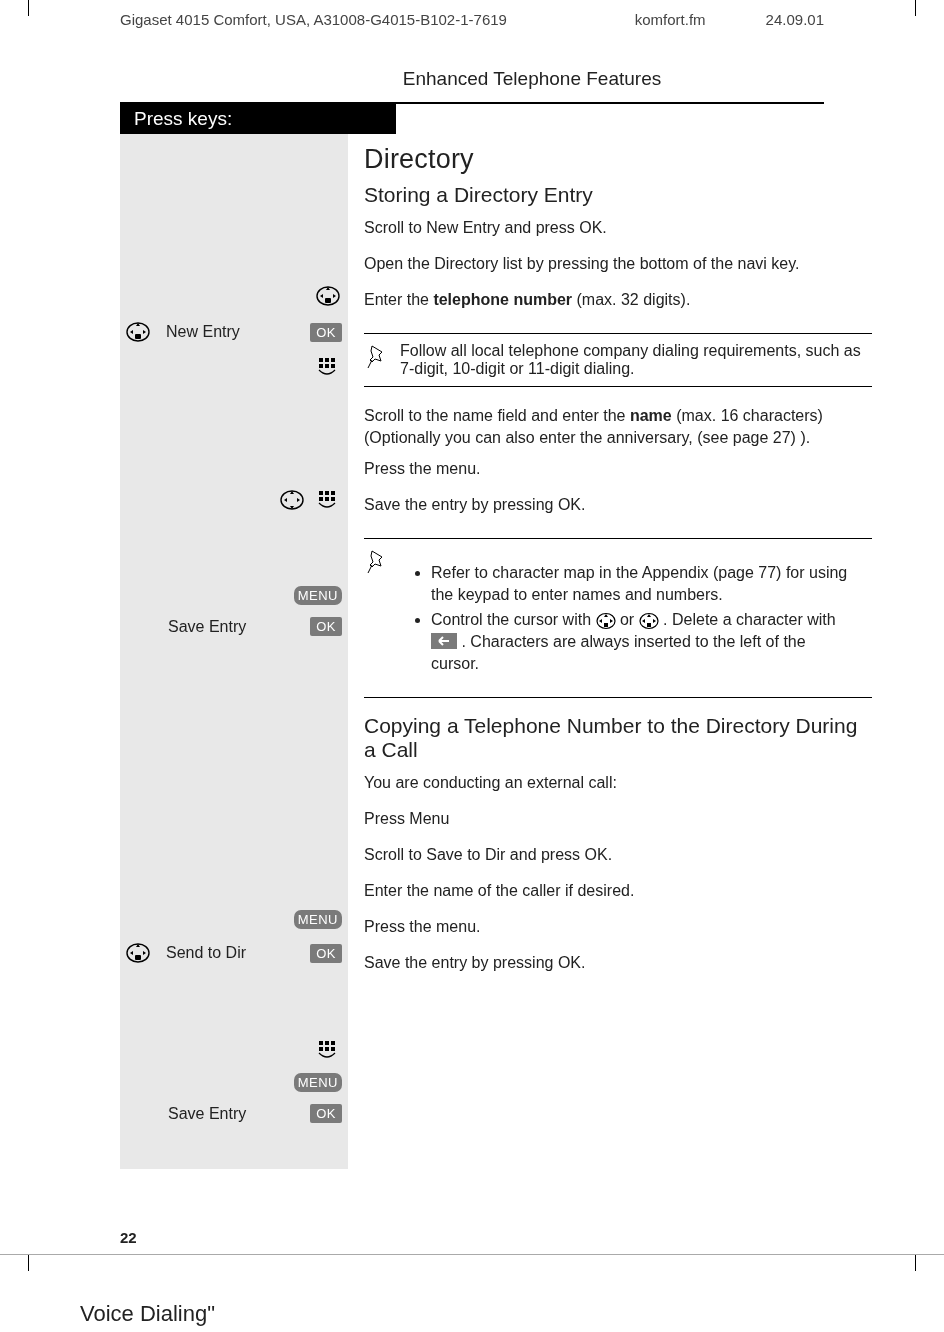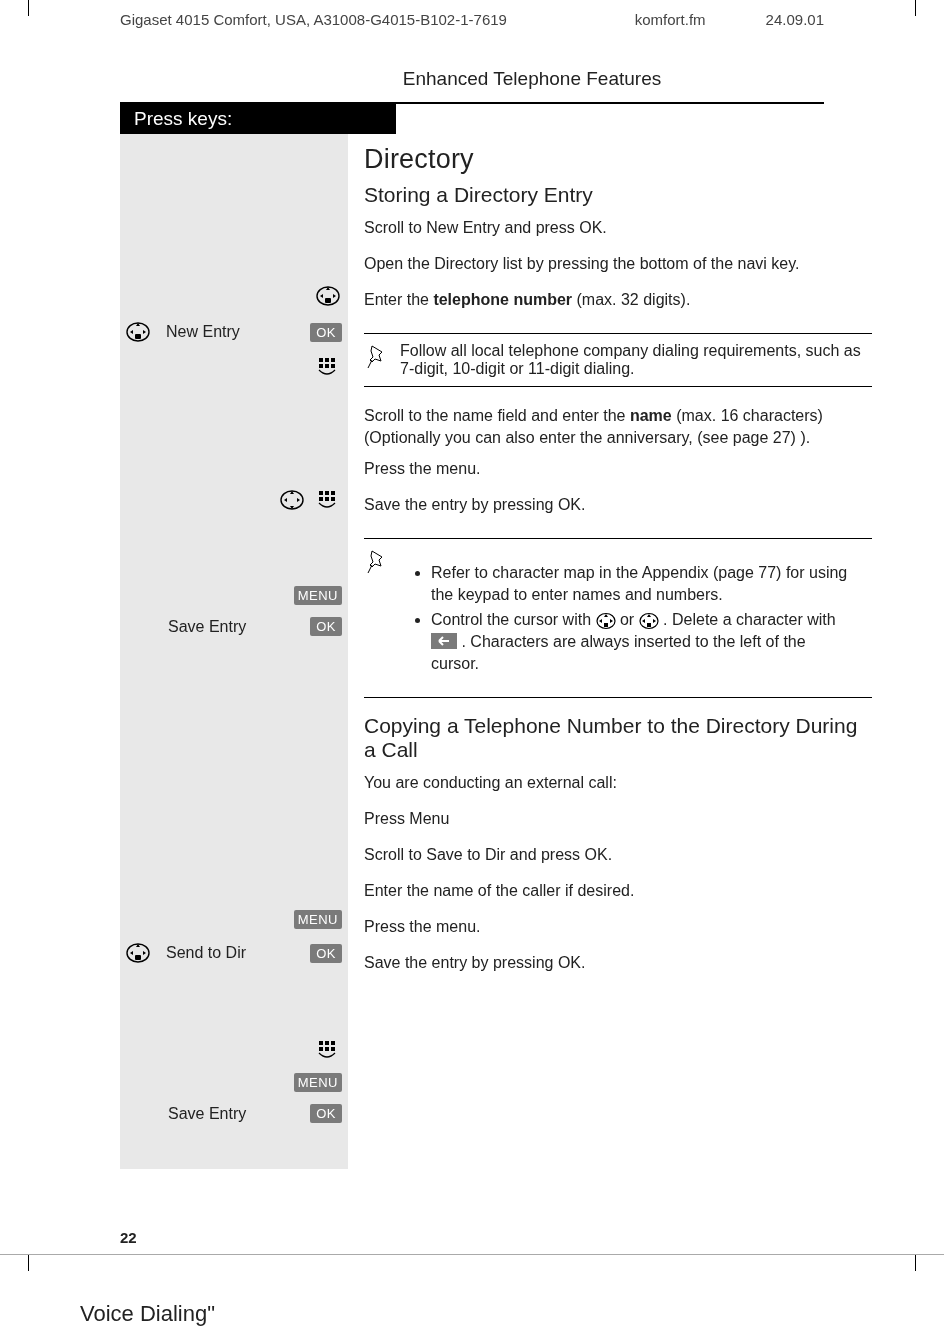--- a/index.html
+++ b/index.html
@@ -16,21 +16,21 @@
   .rightcol { flex:1; padding-left:16px; padding-right:2px;}
   h2 { font-size:27px; font-weight:400; margin:10px 0 8px 0; letter-spacing:0.2px;}
   h3 { font-size:21px; font-weight:400; margin:0 0 8px 0;}
   p { margin:0 0 6px 0; line-height:1.35;}
   .rightcol .row { min-height:30px; padding:2px 0;}
   .left-row { display:flex; align-items:center; justify-content:flex-end; padding:6px 6px 6px 12px; gap:8px; min-height:30px;}
   .left-row .lbl { flex:1; text-align:left; font-size:16px; padding-left:36px;}
   .icon-slot { width:28px; display:flex; justify-content:center;}
   .navi-icon svg, .keypad-icon svg, .pin-icon svg, .back-icon svg { display:block;}
   .ok-badge, .menu-badge { background:#7a7a7a; color:#fff; font-size:13px; padding:2px 6px; border-radius:2px; font-family:Arial; letter-spacing:0.5px;}
-  .menu-badge { padding:2px 4px;}
+  .menu-badge { padding:2px 4px;border-radius:7px;}
   .notebox { border-top:1.5px solid #000; border-bottom:1.5px solid #000; margin:16px 0; padding:8px 0 8px 36px; position:relative;}
   .notebox .pin-pos { position:absolute; left:2px; top:8px;}
   .notebox ul { margin:15px; padding-left:16px;}
   .notebox li { margin-bottom:4px; line-height:1.35;}
   .pagenum { padding:60px 0 0 120px; font-weight:bold; font-size:15px;}
   .bottom-divider { height:1px; background:#aaa; margin:8px 0 0 0;}
   .footer-title { padding:30px 0 0 80px; font-size:22px;}
   .crop-bottom { display:flex; justify-content:space-between; padding:0 28px;}
   .crop-bottom span{ width:1px;height:16px;background:#000;display:block;}
   .back-badge { display:inline-flex; align-items:center; background:#7a7a7a; padding:2px 4px;}

